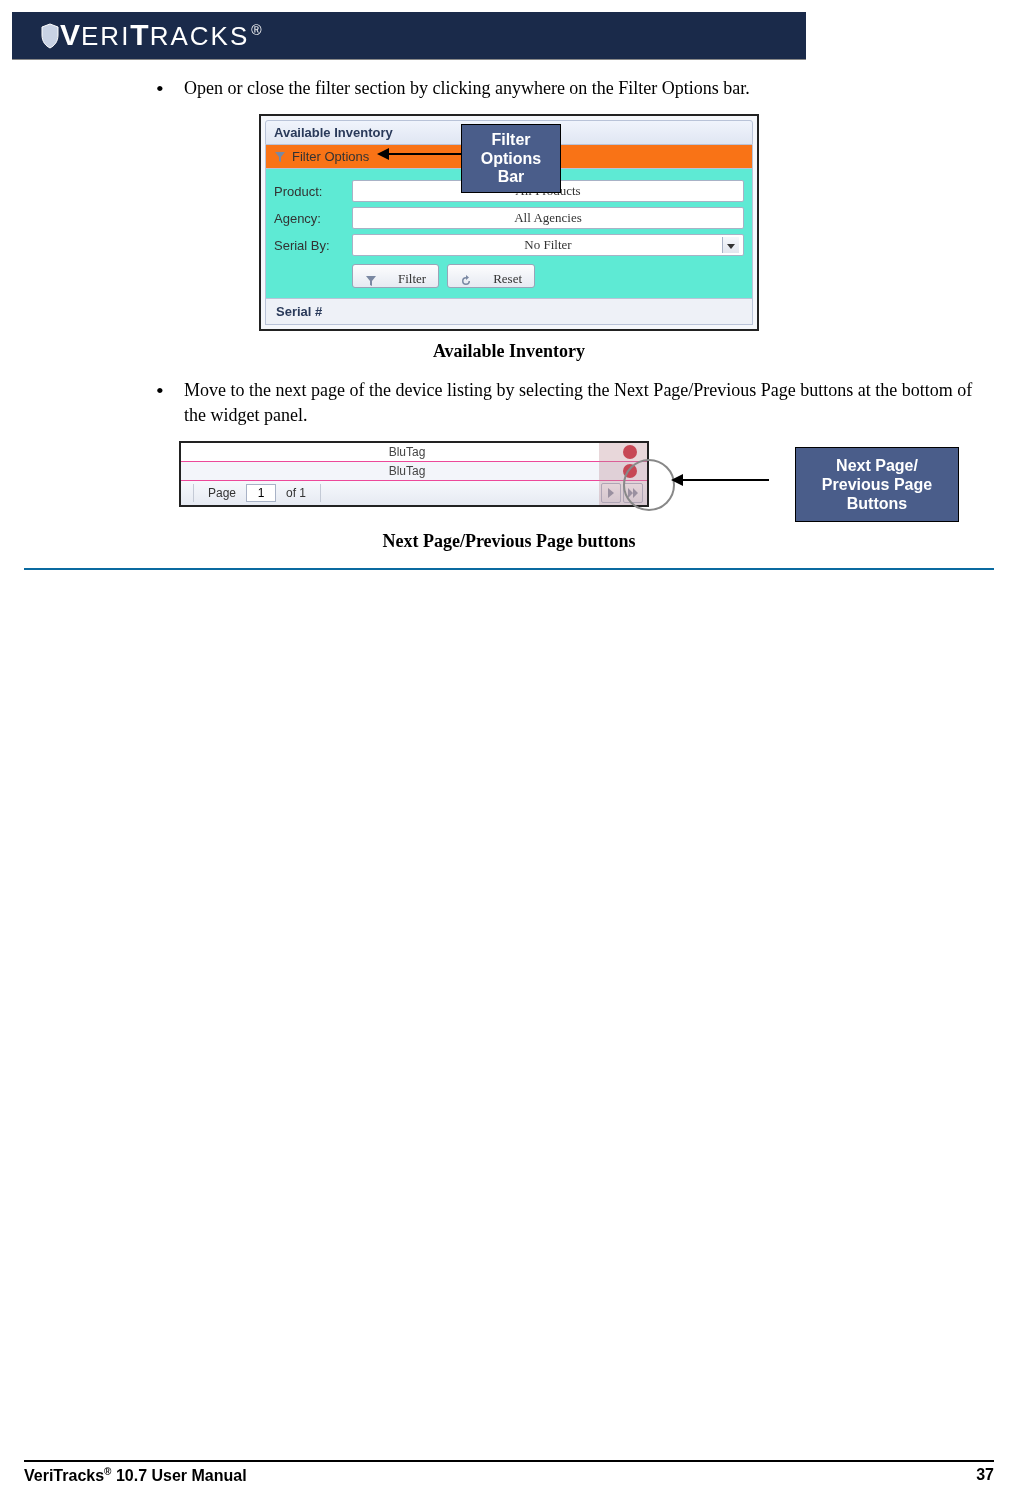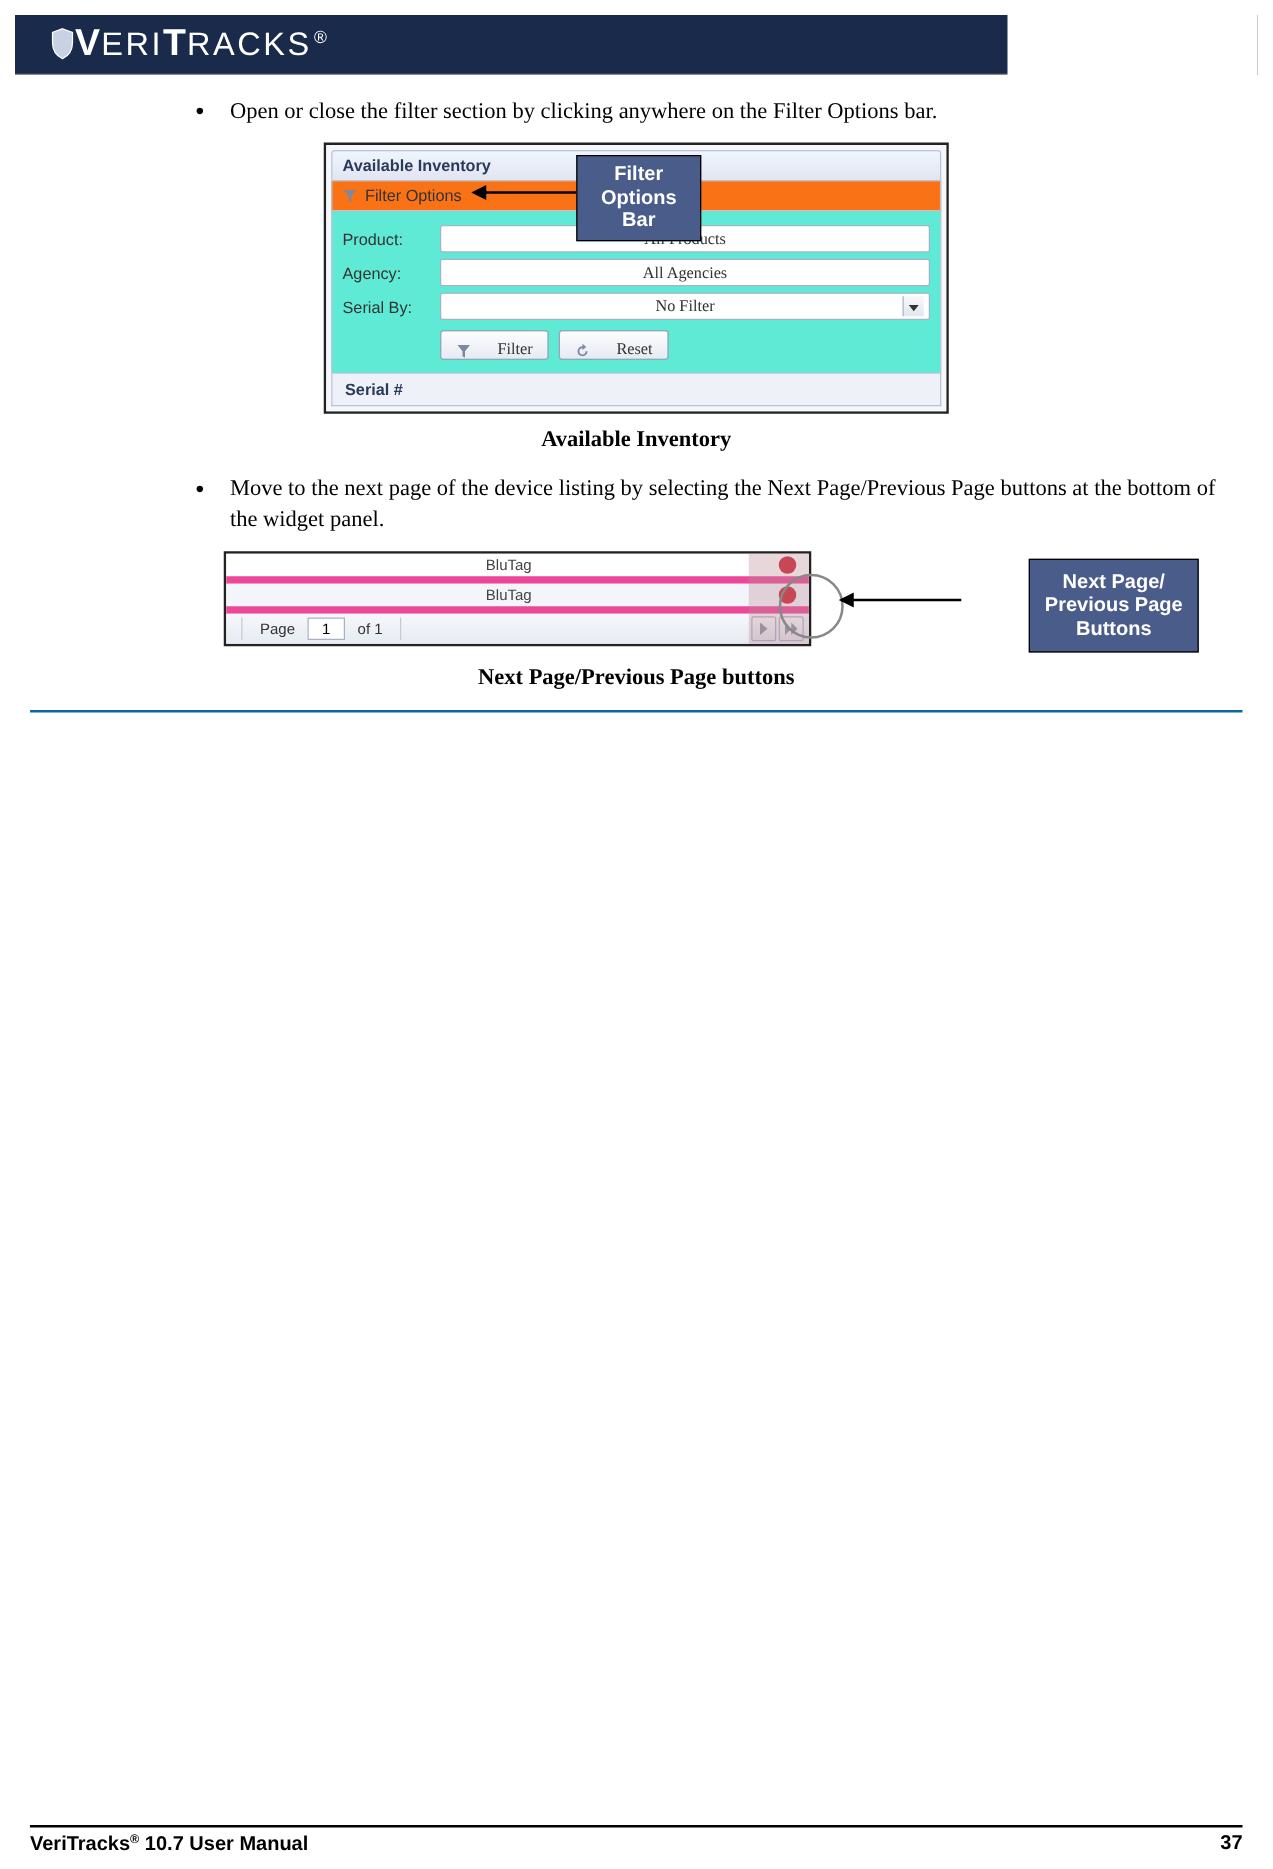--- a/index.html
+++ b/index.html
@@ -153,21 +153,21 @@
     position: absolute; left: 110px; top: 0;
     width: 470px;
     border: 2px solid #222;
     font-family: Arial, sans-serif; font-size: 12px; color: #333;
     background: #fff;
   }
   .s2-rows {}
   .s2-row {
     display: flex; align-items: center; justify-content: space-between;
     padding: 2px 10px;
-    border-bottom: 6px solid #ec4899;
+    border-bottom: 1px solid #ec4899;
     background: #fff;
   }
   .s2-row.alt { background: #f3f5fa; }
   .s2-row .name { flex: 1; text-align: center; color: #444; }
   .s2-row .dot {
     width: 14px; height: 14px; border-radius: 50%;
     background: #c23; display: inline-block;
   }
   .s2-pager {
     display: flex; align-items: center; gap: 10px;
@@ -199,21 +199,21 @@
   }
   .s2-circle {
     position: absolute;
     left: 554px; top: 18px;
     width: 52px; height: 52px;
     border: 2px solid #888; border-radius: 50%;
     pointer-events: none;
   }
   .callout2 {
     position: absolute; right: -10px; top: 6px;
-    width: 136px; padding: 8px 6px;
+    width: 164px; padding: 8px 6px;
     background: #4a5d8a; color: #fff;
     border: 1.5px solid #000;
     font-family: Arial, sans-serif; font-weight: bold; font-size: 16px;
     text-align: center; line-height: 1.2;
   }
   .arrow2 {
     position: absolute; top: 38px; left: 604px; width: 96px; height: 2px;
     background: #000;
   }
   .arrow2::before {

